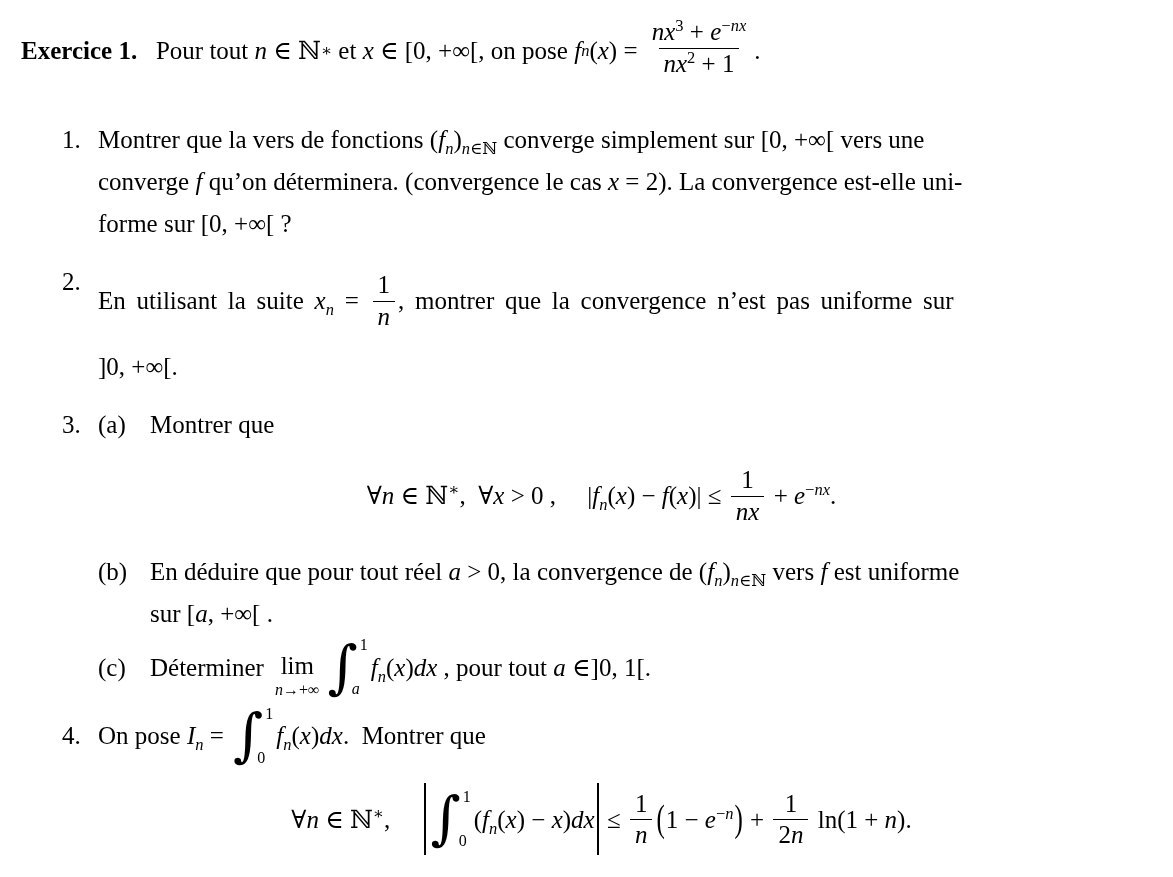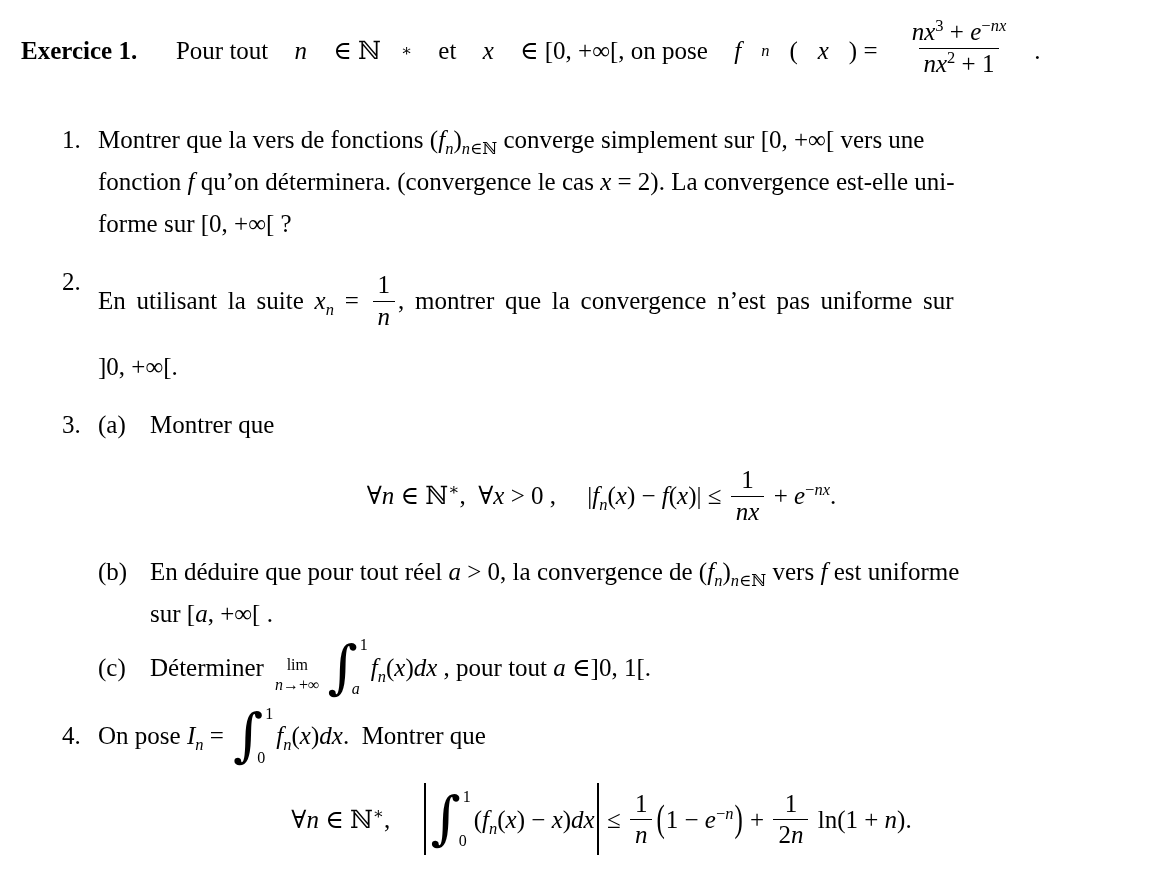--- a/index.html
+++ b/index.html
@@ -36,31 +36,31 @@
   .int-lims { display: inline-flex; flex-direction: column;
               justify-content: space-between; height: 60px;
               font-size: 16px; line-height: 1; padding: 1px 0; }
   .int-top { margin-left: 2px; }
   .int-bot { margin-left: -6px; }
 
   
   .lim { display: inline-flex; flex-direction: column; align-items: center;
          vertical-align: middle; margin: 0 5px; line-height: 1;
          position: relative; top: 5px; }
-  .lim-top { font-size: 16px; }
+  .lim-top { font-size: 25px; }
   .lim-bot { font-size: 16px; margin-top: 4px; }
 
   
   .vbar { display: inline-block; width: 2px; height: 72px; background: #000;
           vertical-align: middle; margin: 0 2px; position: relative; top: -3px; }
   .bigp { display: inline-block; transform: scaleY(1.5); vertical-align: middle;
           position: relative; top: -3px; margin: 0 1px; }
 
   
-  .hdr { margin-top: 4px; display: flex; align-items: center; white-space: pre-wrap; gap: 20px; }
+  .hdr { margin-top: 4px; display: flex; align-items: center; white-space: pre-wrap; }
   .item { display: flex; padding-left: 41px; }
   .item-num { width: 36px; flex: none; line-height: 42px; }
   .item-body { flex: 1; }
   .subitem { display: flex; }
   .sub-label { width: 52px; flex: none; line-height: 42px; }
   .sub-body { flex: 1; }
 
   .mt-q1 { margin-top: 26px; }
   .mt-q2 { margin-top: 16px; }
   .mt-q3 { margin-top: 16px; }
@@ -75,21 +75,21 @@
 <body>
 
 <div class="page">
 
   <div class="hdr tline"><span class="run b">Exercice 1.</span><span class="run r">   Pour tout </span><span class="run i">n</span><span class="run r"> ∈ ℕ</span><span class="sup"><span class="run r">∗</span></span><span class="run r"> et </span><span class="run i">x</span><span class="run r"> ∈ [0, +∞[, on pose </span><span class="run i">f</span><span class="sub"><span class="run i">n</span></span><span class="run r">(</span><span class="run i">x</span><span class="run r">) = </span><span class="frac"><span class="num"><span class="run i">nx</span><span class="sup"><span class="run r">3</span></span><span class="run r"> + </span><span class="run i">e</span><span class="sup"><span class="run r">−</span><span class="run i">nx</span></span></span><span class="den"><span class="run i">nx</span><span class="sup"><span class="run r">2</span></span><span class="run r"> + 1</span></span></span><span class="run r">.</span></div>
 
   <div class="item mt-q1">
     <div class="item-num">1.</div>
     <div class="item-body">
       <div class="tline"><span class="run r">Montrer que la vers de fonctions (</span><span class="run i">f</span><span class="sub"><span class="run i">n</span></span><span class="run r">)</span><span class="sub"><span class="run i">n</span><span class="run r">∈ℕ</span></span><span class="run r"> converge simplement sur [0, +∞[ vers une</span></div>
-      <div class="tline"><span class="run r">fonction </span><span class="run i">f</span><span class="run r"> qu’on déterminera. (convergence le cas </span><span class="run i">x</span><span class="run r"> = 2). La convergence est-elle uni-</span></div>
+      <div class="tline"><span class="run r">converge </span><span class="run i">f</span><span class="run r"> qu’on déterminera. (convergence le cas </span><span class="run i">x</span><span class="run r"> = 2). La convergence est-elle uni-</span></div>
       <div class="tline"><span class="run r">forme sur [0, +∞[ ?</span></div>
     </div>
   </div>
 
   <div class="item mt-q2">
     <div class="item-num">2.</div>
     <div class="item-body">
       <div class="tline tall justify"><span class="run r">En utilisant la suite </span><span class="run i">x</span><span class="sub"><span class="run i">n</span></span><span class="run r"> = </span><span class="frac"><span class="num"><span class="run r">1</span></span><span class="den"><span class="run i">n</span></span></span><span class="run r">, montrer que la convergence n’est pas uniforme sur</span></div>
       <div class="tline"><span class="run r">]0, +∞[.</span></div>
     </div>

